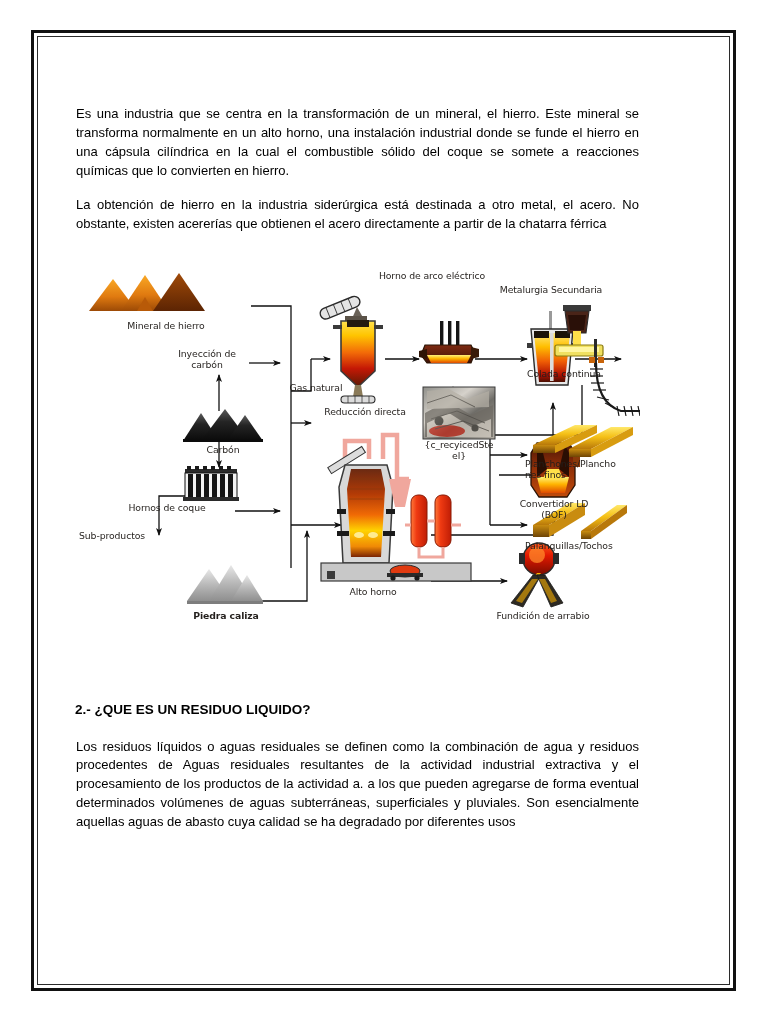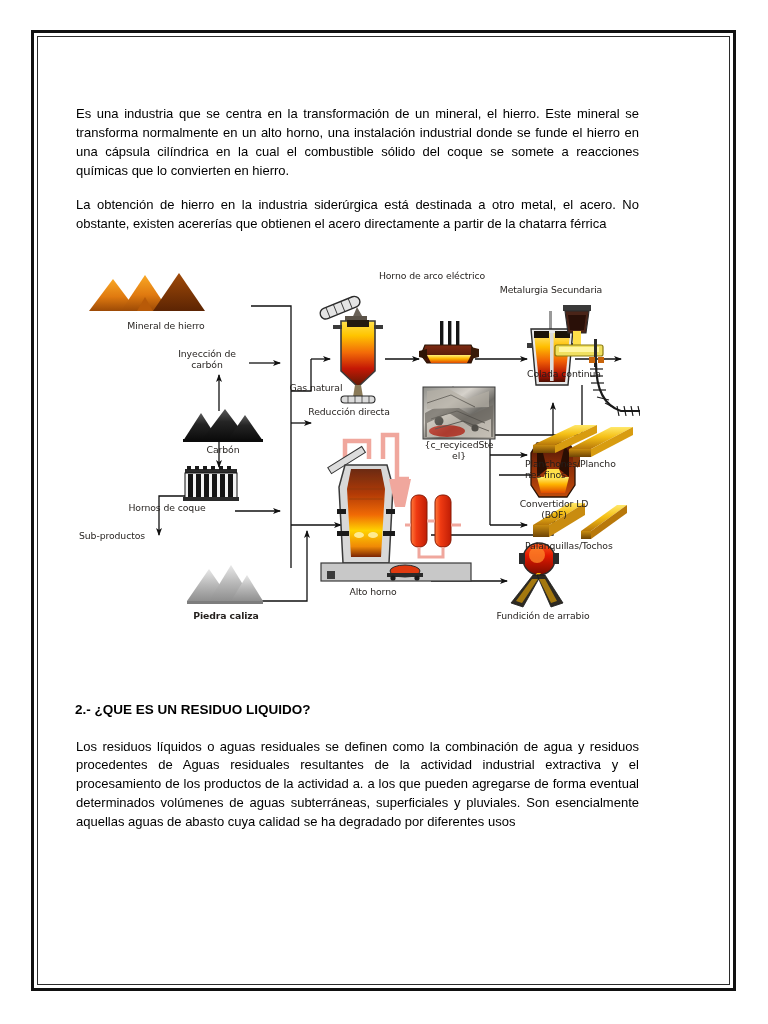--- a/index.html
+++ b/index.html
@@ -498,21 +498,21 @@
     <div class="dg-label" style="left:108px; top:182px; width:80px;">Carbón</div>
 
     <div class="dg-label nowrap" style="left:12px; top:240px; width:160px;">Hornos de coque</div>
 
     <div class="dg-label nowrap" style="left:4px; top:268px; width:130px; text-align:left;">Sub-productos</div>
 
     <div class="dg-label" style="left:108px; top:348px; width:86px;font-weight:bold;">Piedra caliza</div>
 
     <div class="dg-label nowrap" style="left:206px; top:120px; width:70px;">Gas natural</div>
 
-    <div class="dg-label nowrap" style="left:204px; top:144px; width:140px;">Reducción directa</div>
+    <div class="dg-label nowrap" style="left:220px; top:144px; width:140px;">Reducción directa</div>
 
     <div class="dg-label nowrap" style="left:272px; top:8px; width:170px;">Horno de arco eléctrico</div>
 
     <div class="dg-label" style="left:340px; top:177px; width:88px;">{c_recyicedSte
 el}</div>
 
     <div class="dg-label nowrap" style="left:398px; top:22px; width:156px;">Metalurgia Secundaria</div>
 
     <div class="dg-label" style="left:434px; top:236px; width:90px;">Convertidor LD
 (BOF)</div>

